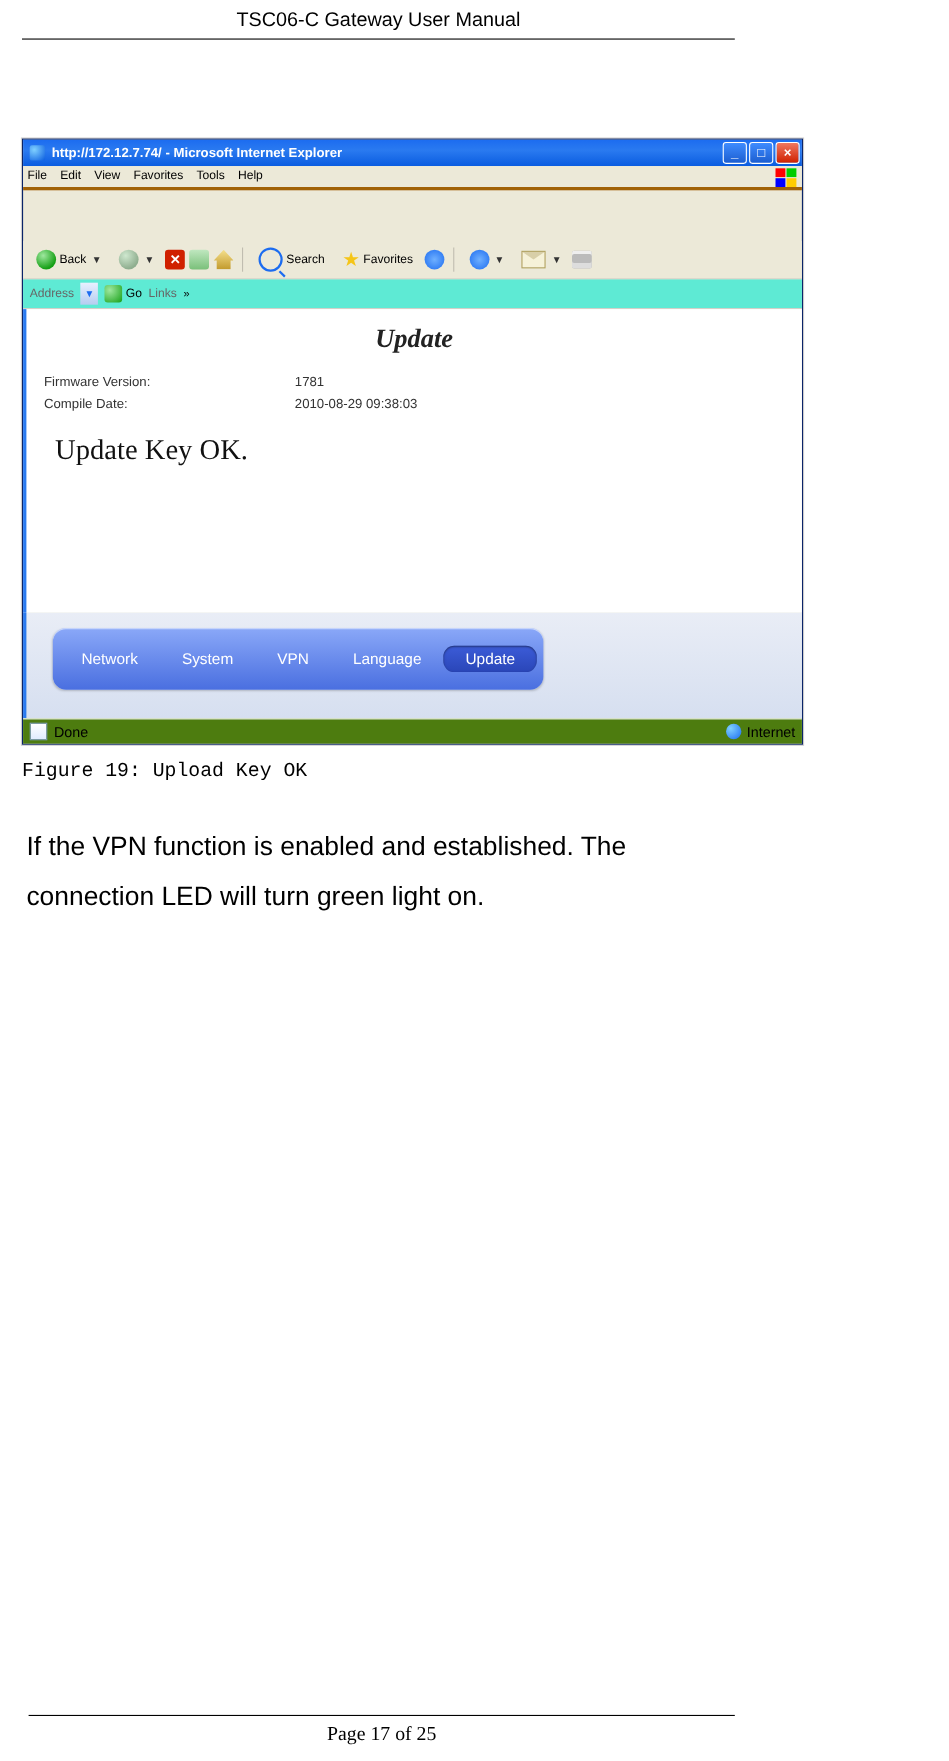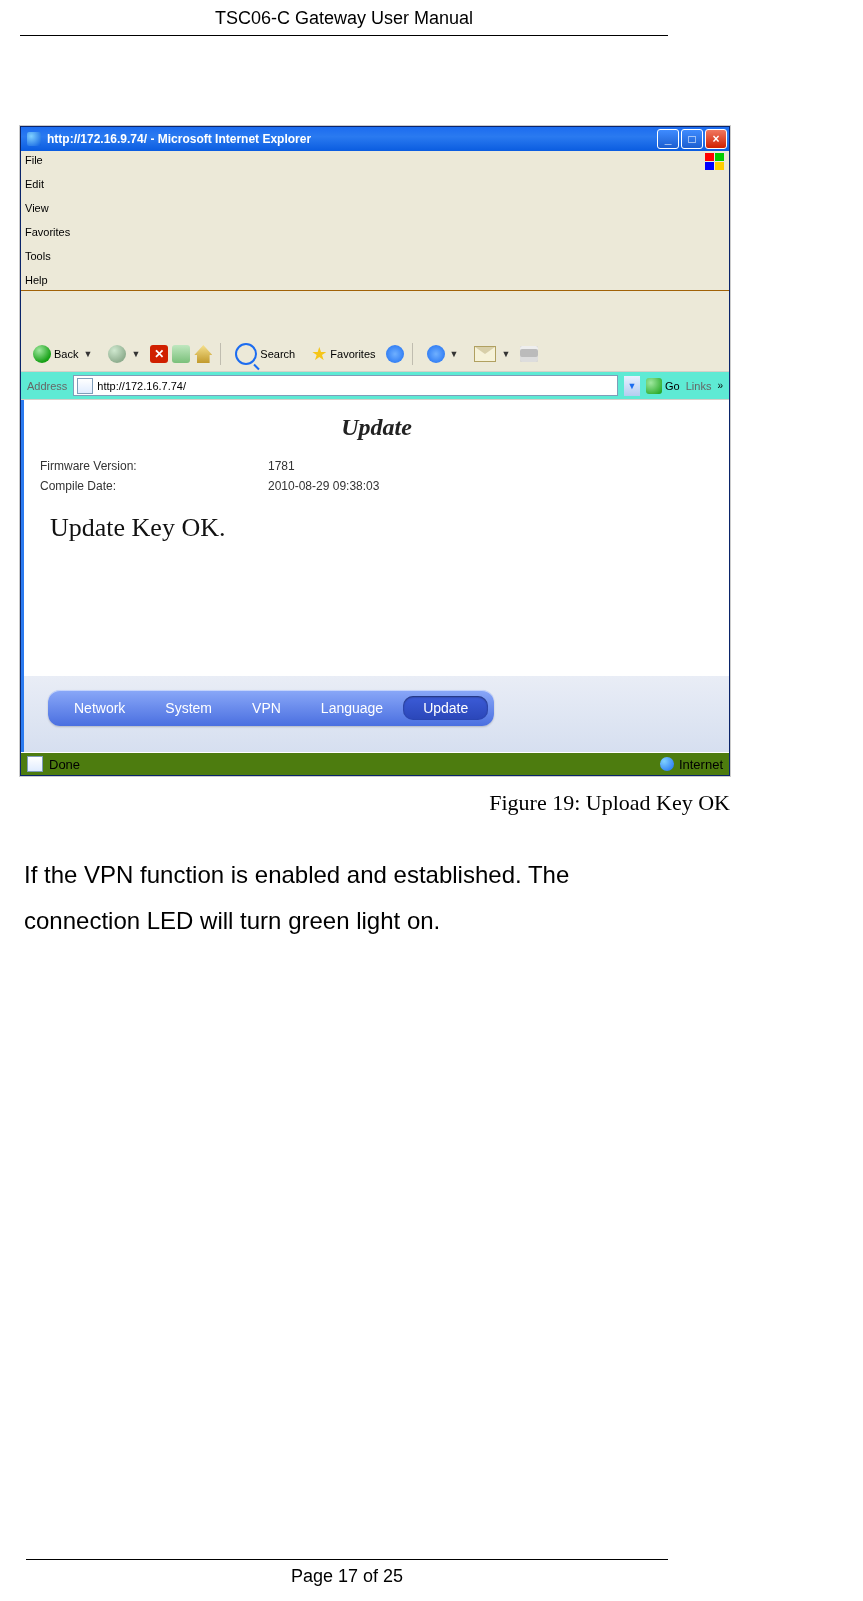--- a/index.html
+++ b/index.html
@@ -57,25 +57,24 @@
   .win-btn {
     width: 20px; height: 18px;
     background: linear-gradient(#3f8cff,#1c5ed0);
     border: 1px solid #fff; border-radius: 3px;
     display:flex;align-items:center;justify-content:center;
     color:#fff;font-weight:bold;font-size:12px;line-height:1;
   }
   .win-btn.close { background: linear-gradient(#f07860,#d02000); }
   .menubar {
     background: #ece9d8;
-    border-bottom: 1px solid #a16207;
+    border-bottom: 3px solid #a16207;
     padding: 3px 4px 4px 4px;
     display: flex; gap: 12px;
     position: relative;
-    flex-direction: column;
   }
   .menubar .menu-item { color: #000; }
   .menubar .winlogo {
     position: absolute; right: 4px; top: 2px;
     width: 20px; height: 18px;
     background:
       linear-gradient(#f00,#f00) 0 0/9px 8px no-repeat,
       linear-gradient(#0c0,#0c0) 10px 0/9px 8px no-repeat,
       linear-gradient(#00f,#00f) 0 9px/9px 8px no-repeat,
       linear-gradient(#fc0,#fc0) 10px 9px/9px 8px no-repeat;
@@ -135,61 +134,61 @@
     margin:20px 0 0 10px;
   }
   .tabbar-wrap{
     background:linear-gradient(#e9edf6,#d6dff0);
     border-left:3px solid #2a7af0;
     padding:14px 0 26px 24px;
   }
   .tabbar{
     display:inline-flex;align-items:center;
     background:linear-gradient(#8aa8f8,#4a6fe0);
-    border-radius:12px;padding:6px 6px;color:#fff;font-size:14px;
+    border-radius:12px;padding:16px 6px;color:#fff;font-size:14px;
     box-shadow:inset 0 1px 0 rgba(255,255,255,.5), 0 1px 2px rgba(0,0,0,.2);
   }
   .tab{padding:4px 20px;}
   .tab.active{
     background:linear-gradient(#3c5cd8,#2a46b8);border-radius:10px;
     box-shadow:inset 0 1px 2px rgba(0,0,0,.5);
   }
   .statusbar{
     background:#4d7c0f;border-top:1px solid #fff;
     display:flex;align-items:center;padding:3px 6px;font-size:13px;
   }
   .statusbar .page-ico2{width:14px;height:14px;background:linear-gradient(#fff,#e0ecff);border:1px solid #7f9db9;margin-right:6px;}
   .statusbar .spacer{flex:1;}
   .statusbar .net-ico{width:14px;height:14px;background:radial-gradient(circle at 30% 30%,#7fd0ff,#1c6cf0);border-radius:50%;margin-right:5px;}
   .fig-caption{
-    text-align:right;font-size:22px;margin:14px 0 0 0;
-    font-family:Liberation Serif, serif;
+    text-align:left;font-size:18px;margin:14px 0 0 0;
+    font-family:Liberation Mono, monospace;
   }
   .body-text{
     font-size:24px;line-height:1.9;margin:36px 4px 0 4px;
     font-family:"Trebuchet MS", Tahoma, sans-serif;
   }
   .doc-footer{
     position:absolute;bottom:14px;left:26px;right:20px;
     border-top:1.5px solid #000;text-align:center;padding-top:6px;
-    font-size:18px;font-family:Liberation Sans, sans-serif;
+    font-size:18px;font-family:Liberation Serif, serif;
   }
 </style>
 </head>
 <body>
 
 <div class="page">
   <div class="doc-header">TSC06-C Gateway User Manual</div>
 
   <div class="figure-wrap">
     <div class="ie-window">
 
       <div class="titlebar">
         <span class="ie-icon"></span>
-        <span class="title-text">http://172.16.9.74/ - Microsoft Internet Explorer</span>
+        <span class="title-text">http://172.12.7.74/ - Microsoft Internet Explorer</span>
         <span class="win-btns">
           <span class="win-btn">_</span>
           <span class="win-btn">□</span>
           <span class="win-btn close">×</span>
         </span>
       </div>
 
       <div class="menubar">
         <span class="menu-item">File</span>
         <span class="menu-item">Edit</span>
@@ -230,24 +229,20 @@
         </span>
         <span class="tb-btn">
           <span class="ico-mail"></span>
           <span class="caret">▼</span>
         </span>
         <span class="ico-print"></span>
       </div>
 
       <div class="addrbar">
         <span class="label">Address</span>
-        <span class="addr-input">
-          <span class="page-ico"></span>
-          <span>http://172.16.7.74/</span>
-        </span>
         <span class="addr-drop">▼</span>
         <span class="go-btn">
           <span class="go-ico"></span>
           <span>Go</span>
         </span>
         <span class="links-label">Links</span>
         <span style="font-size:10px;">»</span>
       </div>
 
       <div class="content-area">

